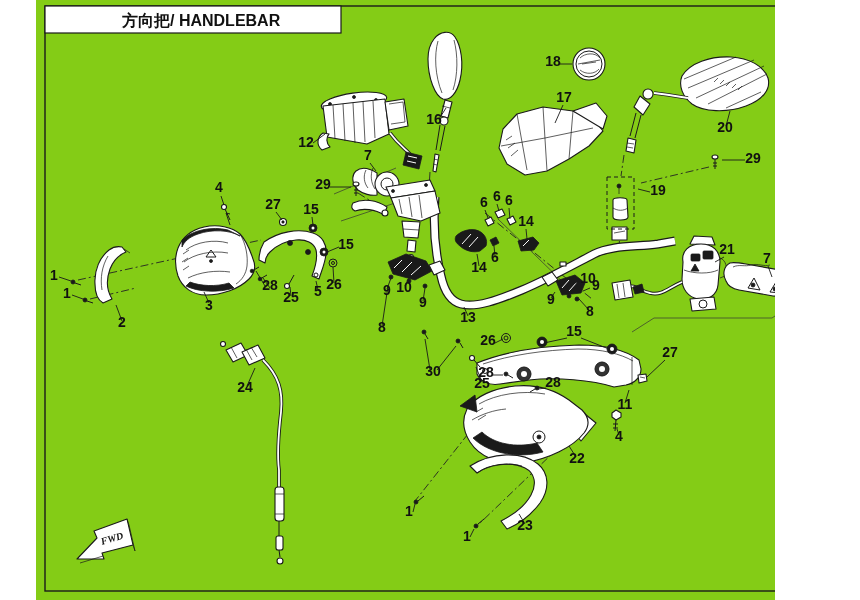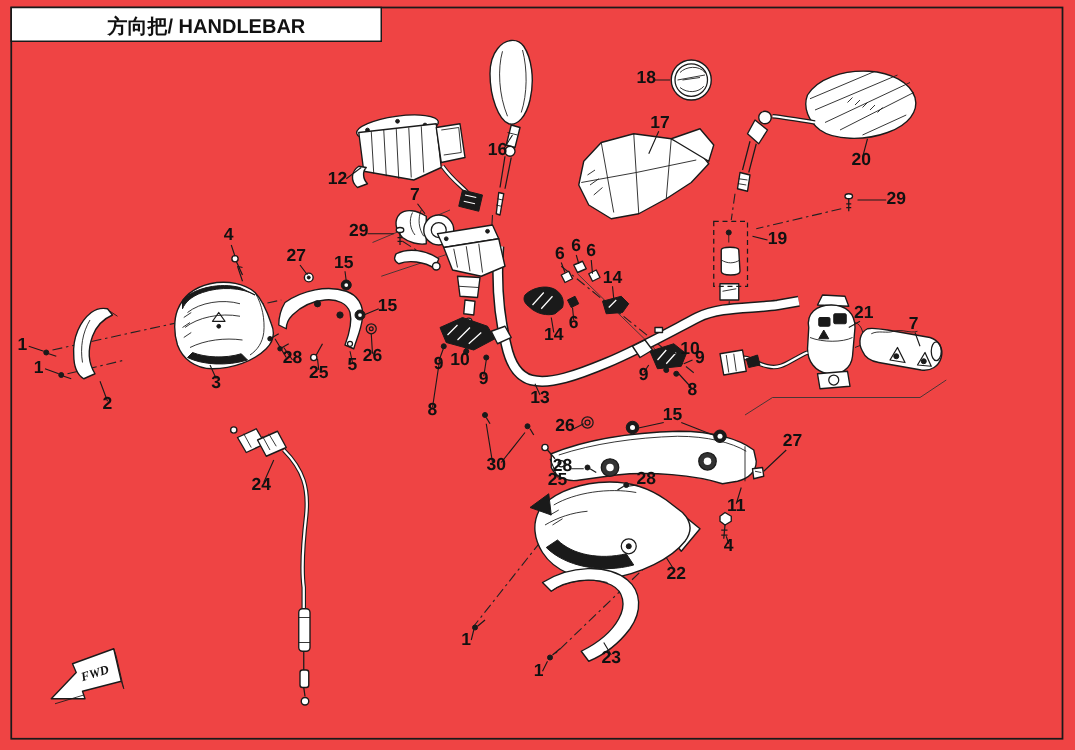--- a/index.html
+++ b/index.html
@@ -1,17 +1,17 @@
 <!DOCTYPE html>
 <html><head>
 <meta charset="utf-8">
 <style>
   html,body{margin:0;padding:0;background:#fff;}
-  .stage{position:relative;width:860px;height:600px;background:#ef4444;overflow:hidden;
-         font-family:"Liberation Sans","DejaVu Sans",sans-serif;}
+  .stage{position:relative;width:739px;height:600px;background:#84cc16;overflow:hidden;
+         font-family:"Liberation Sans","DejaVu Sans",sans-serif;margin-left:36px;}
   svg{position:absolute;left:0;top:0;}
   .part{fill:#fff;stroke:#1a1a1a;stroke-width:1.1;stroke-linejoin:round;}
   .ln{fill:none;stroke:#1a1a1a;stroke-width:1;stroke-linejoin:round;}
   .thin{fill:none;stroke:#1a1a1a;stroke-width:.7;}
   .dk{fill:#1a1a1a;stroke:#1a1a1a;stroke-width:.8;stroke-linejoin:round;}
   .wh{stroke:#fff;stroke-width:1;fill:none;}
   .ld{fill:none;stroke:#1a1a1a;stroke-width:.9;}
   .dd{fill:none;stroke:#222;stroke-width:.9;stroke-dasharray:8 3 2 3;}
   .pl{fill:none;stroke:#333;stroke-width:.7;}
   .dash{fill:none;stroke:#1a1a1a;stroke-width:1;stroke-dasharray:4 3;}

